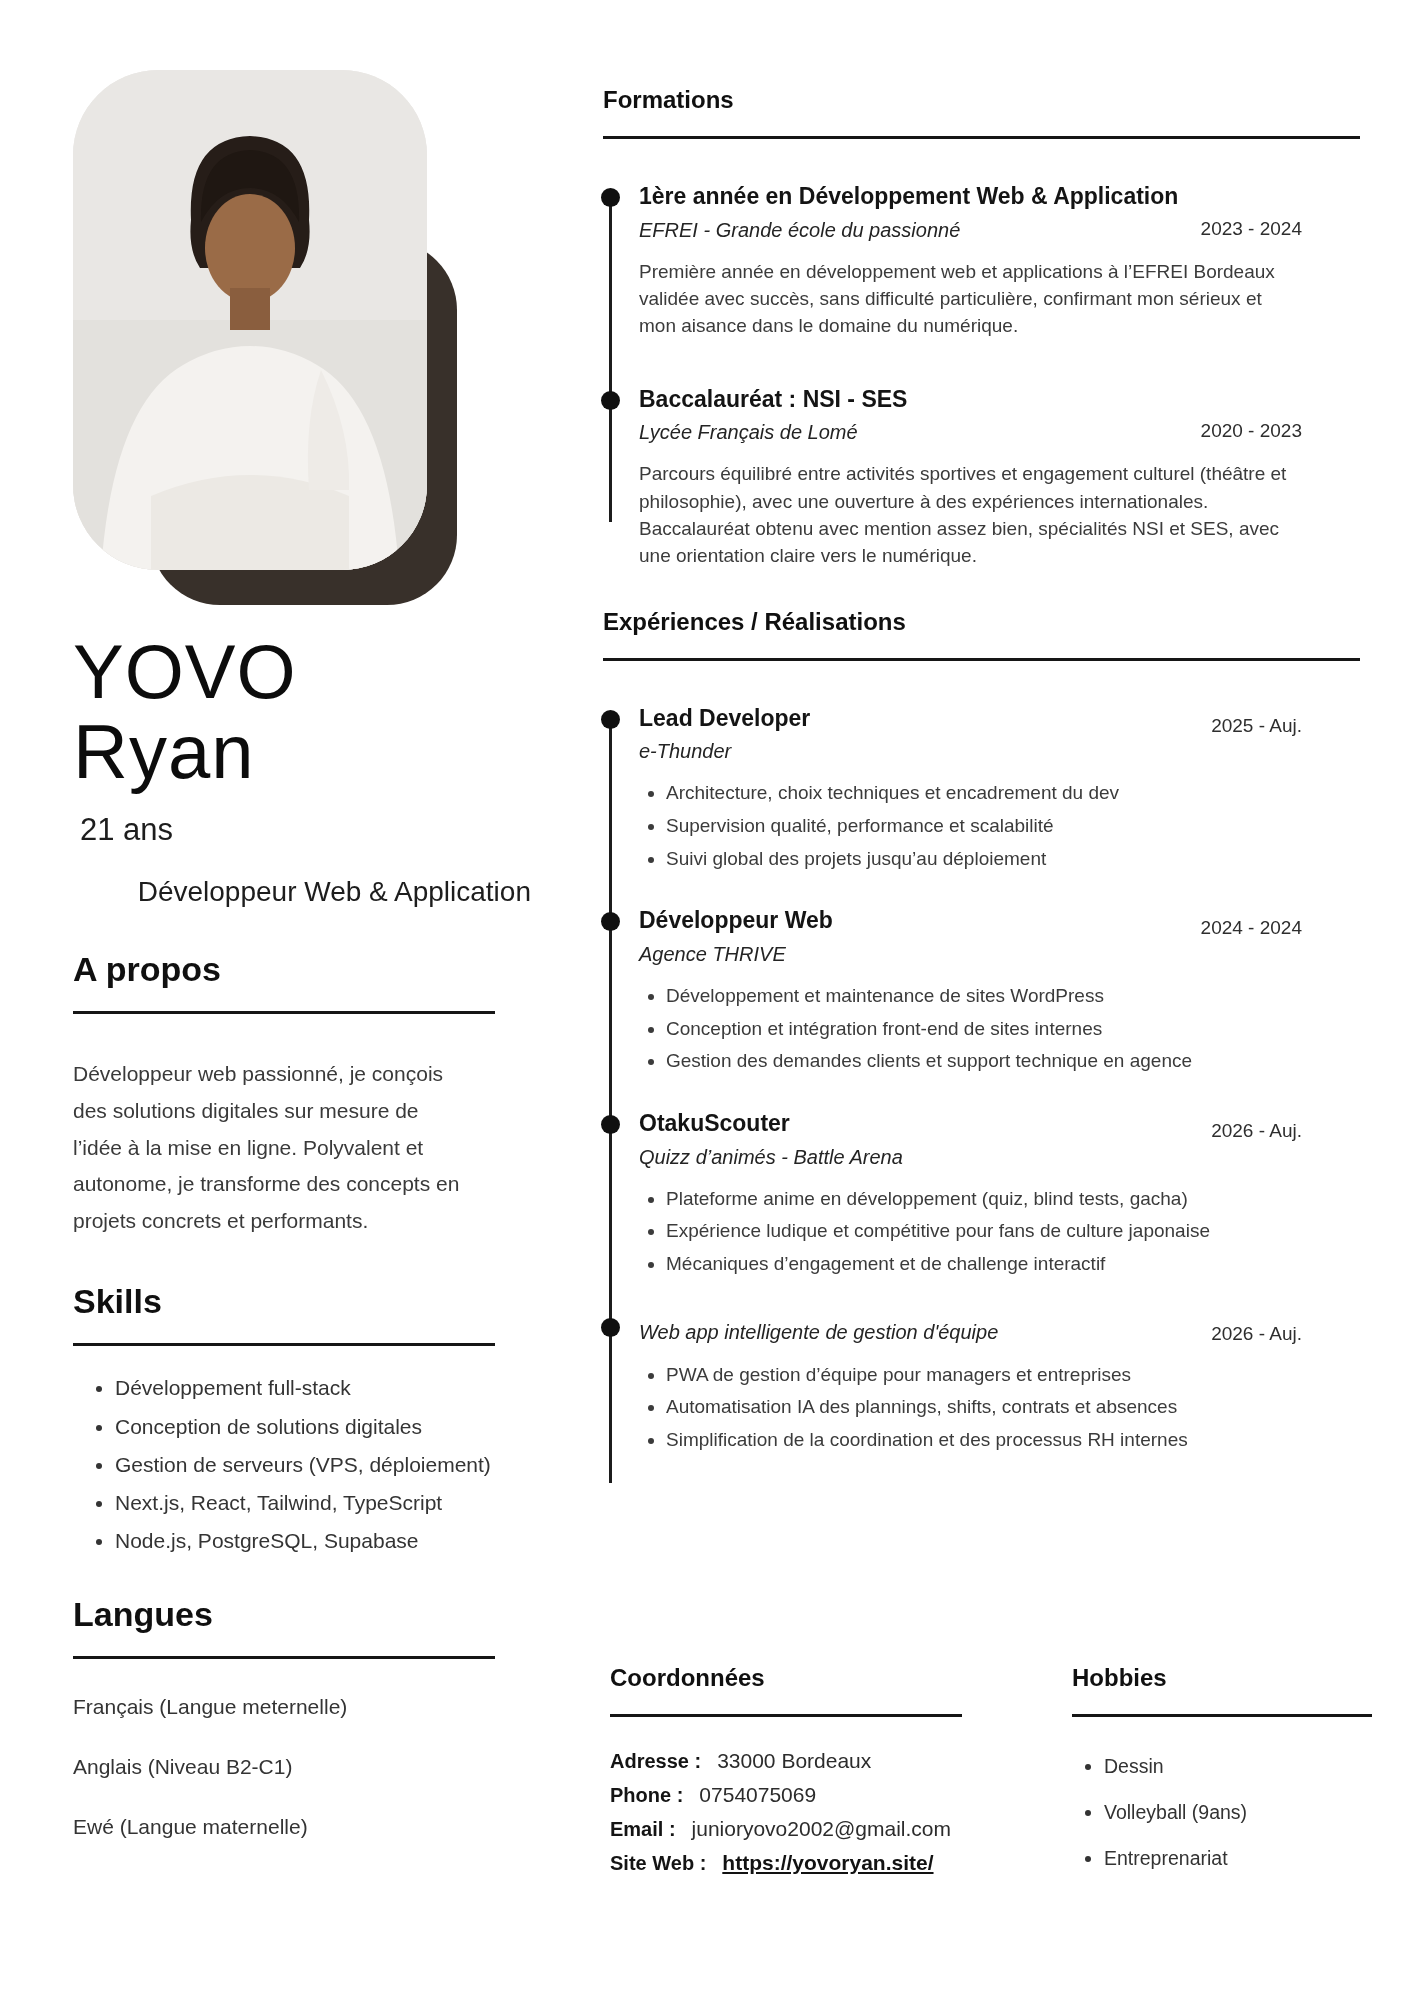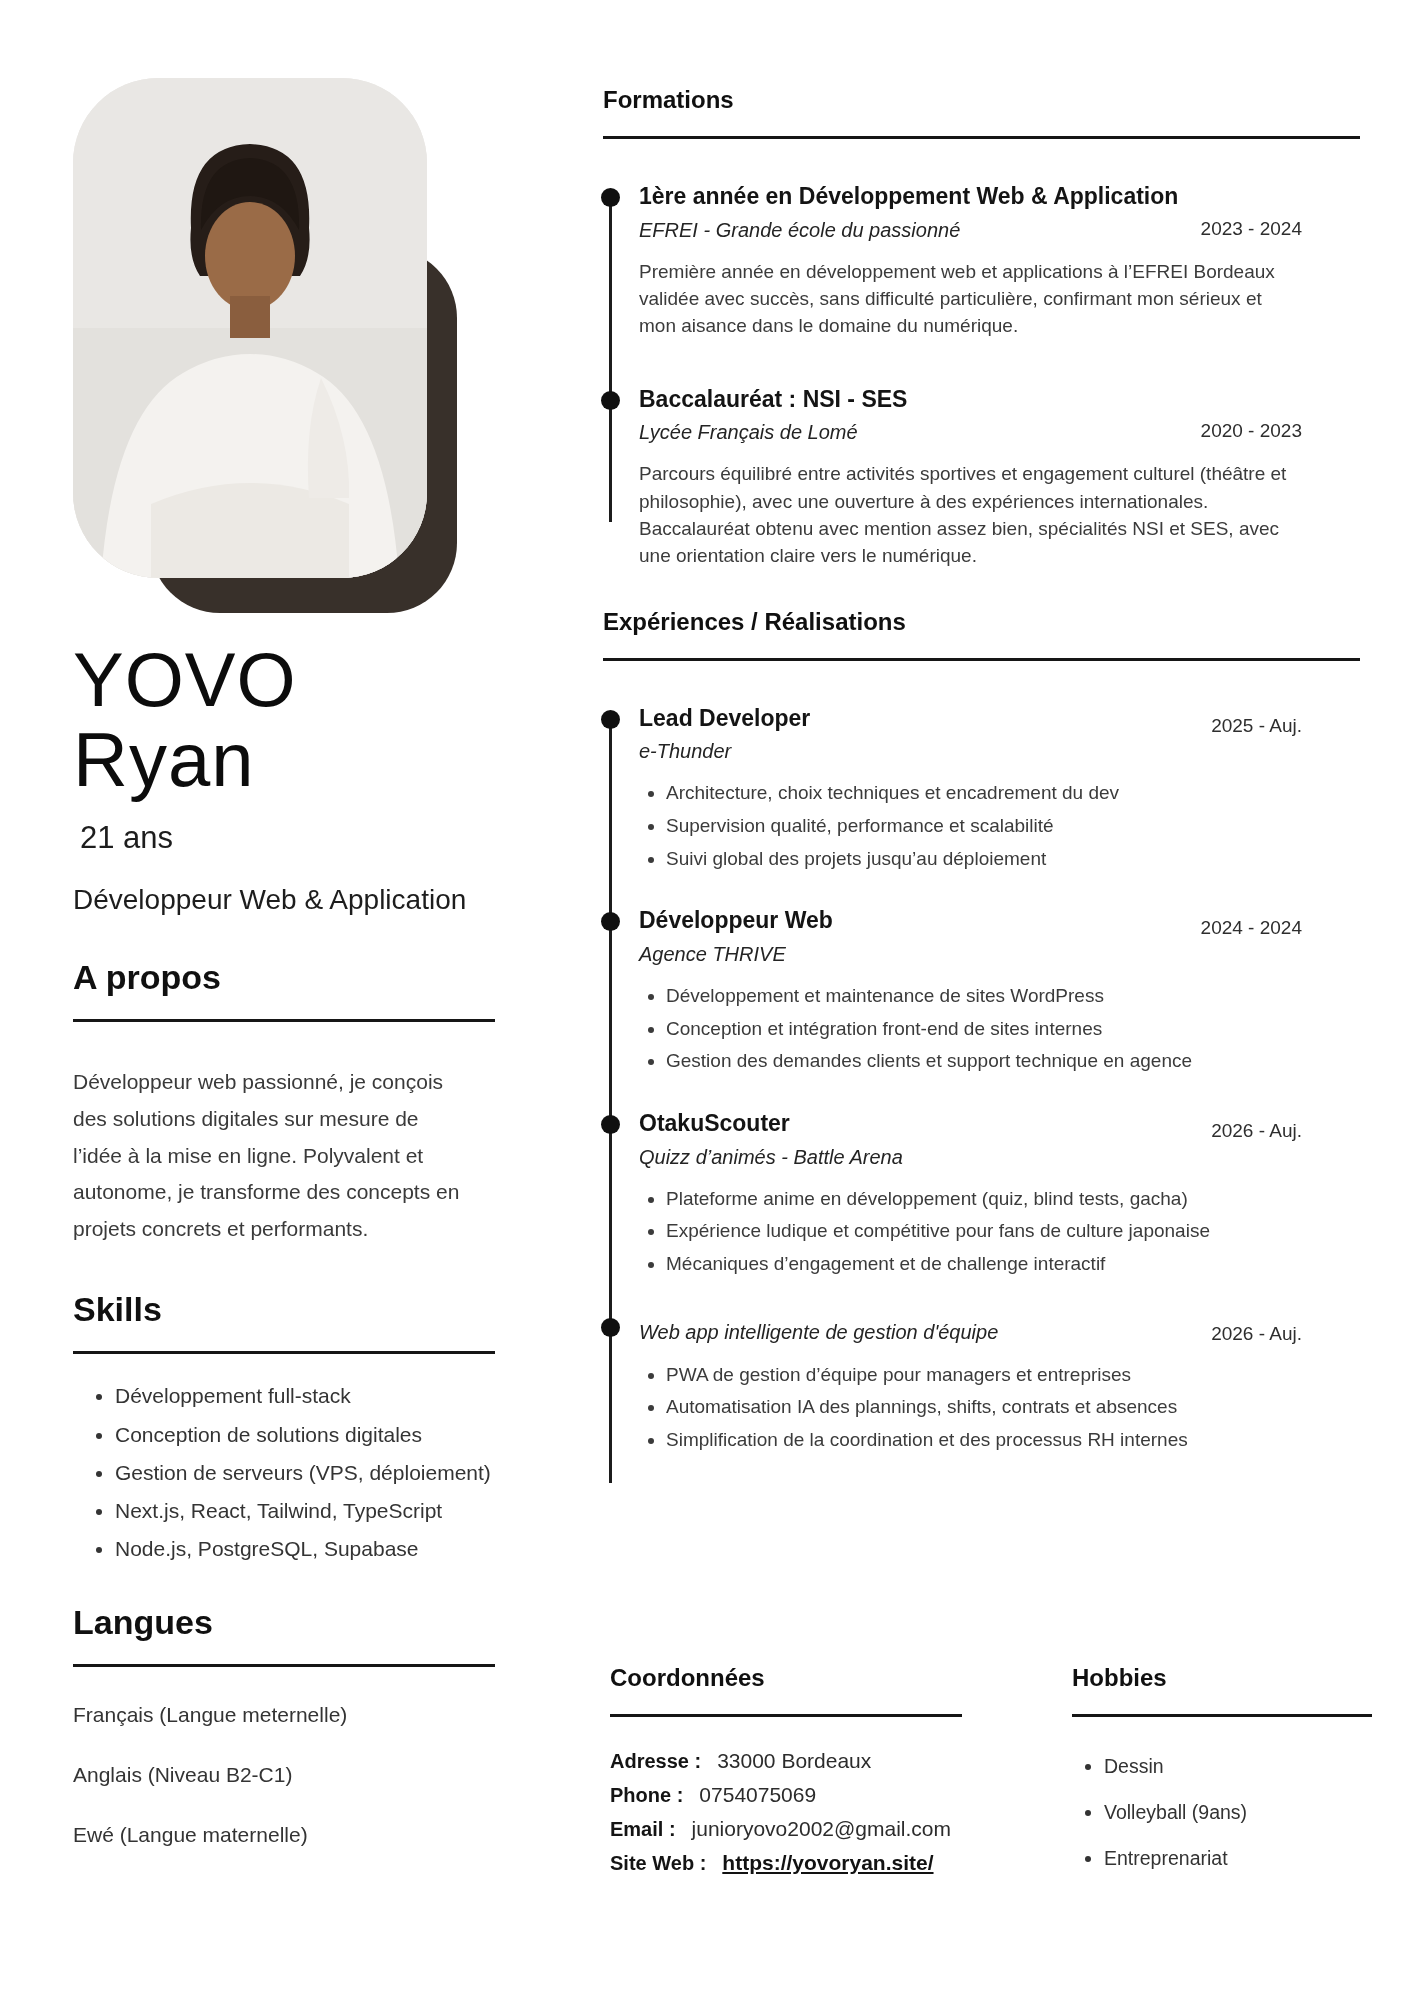--- a/index.html
+++ b/index.html
@@ -1,29 +1,29 @@
 <!DOCTYPE html>
 <html><head>
 <meta charset="utf-8">
 <style>
   html,body{margin:0;padding:0;}
   body{
     width:1414px;height:2000px;position:relative;background:#ffffff;
     font-family:"Liberation Sans", sans-serif;color:#161616;overflow:hidden;
   }
   
-  .left-col{position:absolute;left:73px;top:78px;width:474px;}
+  .left-col{position:absolute;left:73px;top:70px;width:474px;}
   .photo-wrap{position:relative;width:474px;height:562px;}
   .photo-shadow{position:absolute;left:77px;top:170px;width:307px;height:365px;
     background:#38302a;border-radius:70px;}
   .photo{position:absolute;left:0;top:0;width:354px;height:500px;border-radius:85px;
     overflow:hidden;background:#e9e7e4;}
   .name{margin:0;font-size:76px;font-weight:500;line-height:1.05;letter-spacing:1px;color:#0c0c0c;}
   .age{margin:20px 0 0 7px;font-size:31px;color:#1d1d1d;}
-  .job{margin:28px 0 0;font-size:28px;color:#1d1d1d;}
+  .job{margin:28px 16px 0;font-size:28px;color:#1d1d1d;text-align:right;}
   .left-heading{margin:42px 0 0;font-size:34px;font-weight:700;color:#101010;}
   .rule{height:3px;background:#161616;border:0;margin:22px 0 0;}
   .rule-left{width:422px;}
   .about-text{margin:42px 0 0;width:400px;font-size:21px;line-height:1.76;color:#3a3a3a;}
   .skills-list{margin:30px 0 0;padding-left:42px;}
   .skills-list li{font-size:21px;line-height:1.15;margin-bottom:14px;color:#343434;}
   .langs{margin-top:36px;}
   .lang-item{font-size:21px;color:#343434;margin-bottom:36px;}
   
   .right-col{position:absolute;left:603px;top:86px;width:757px;}

